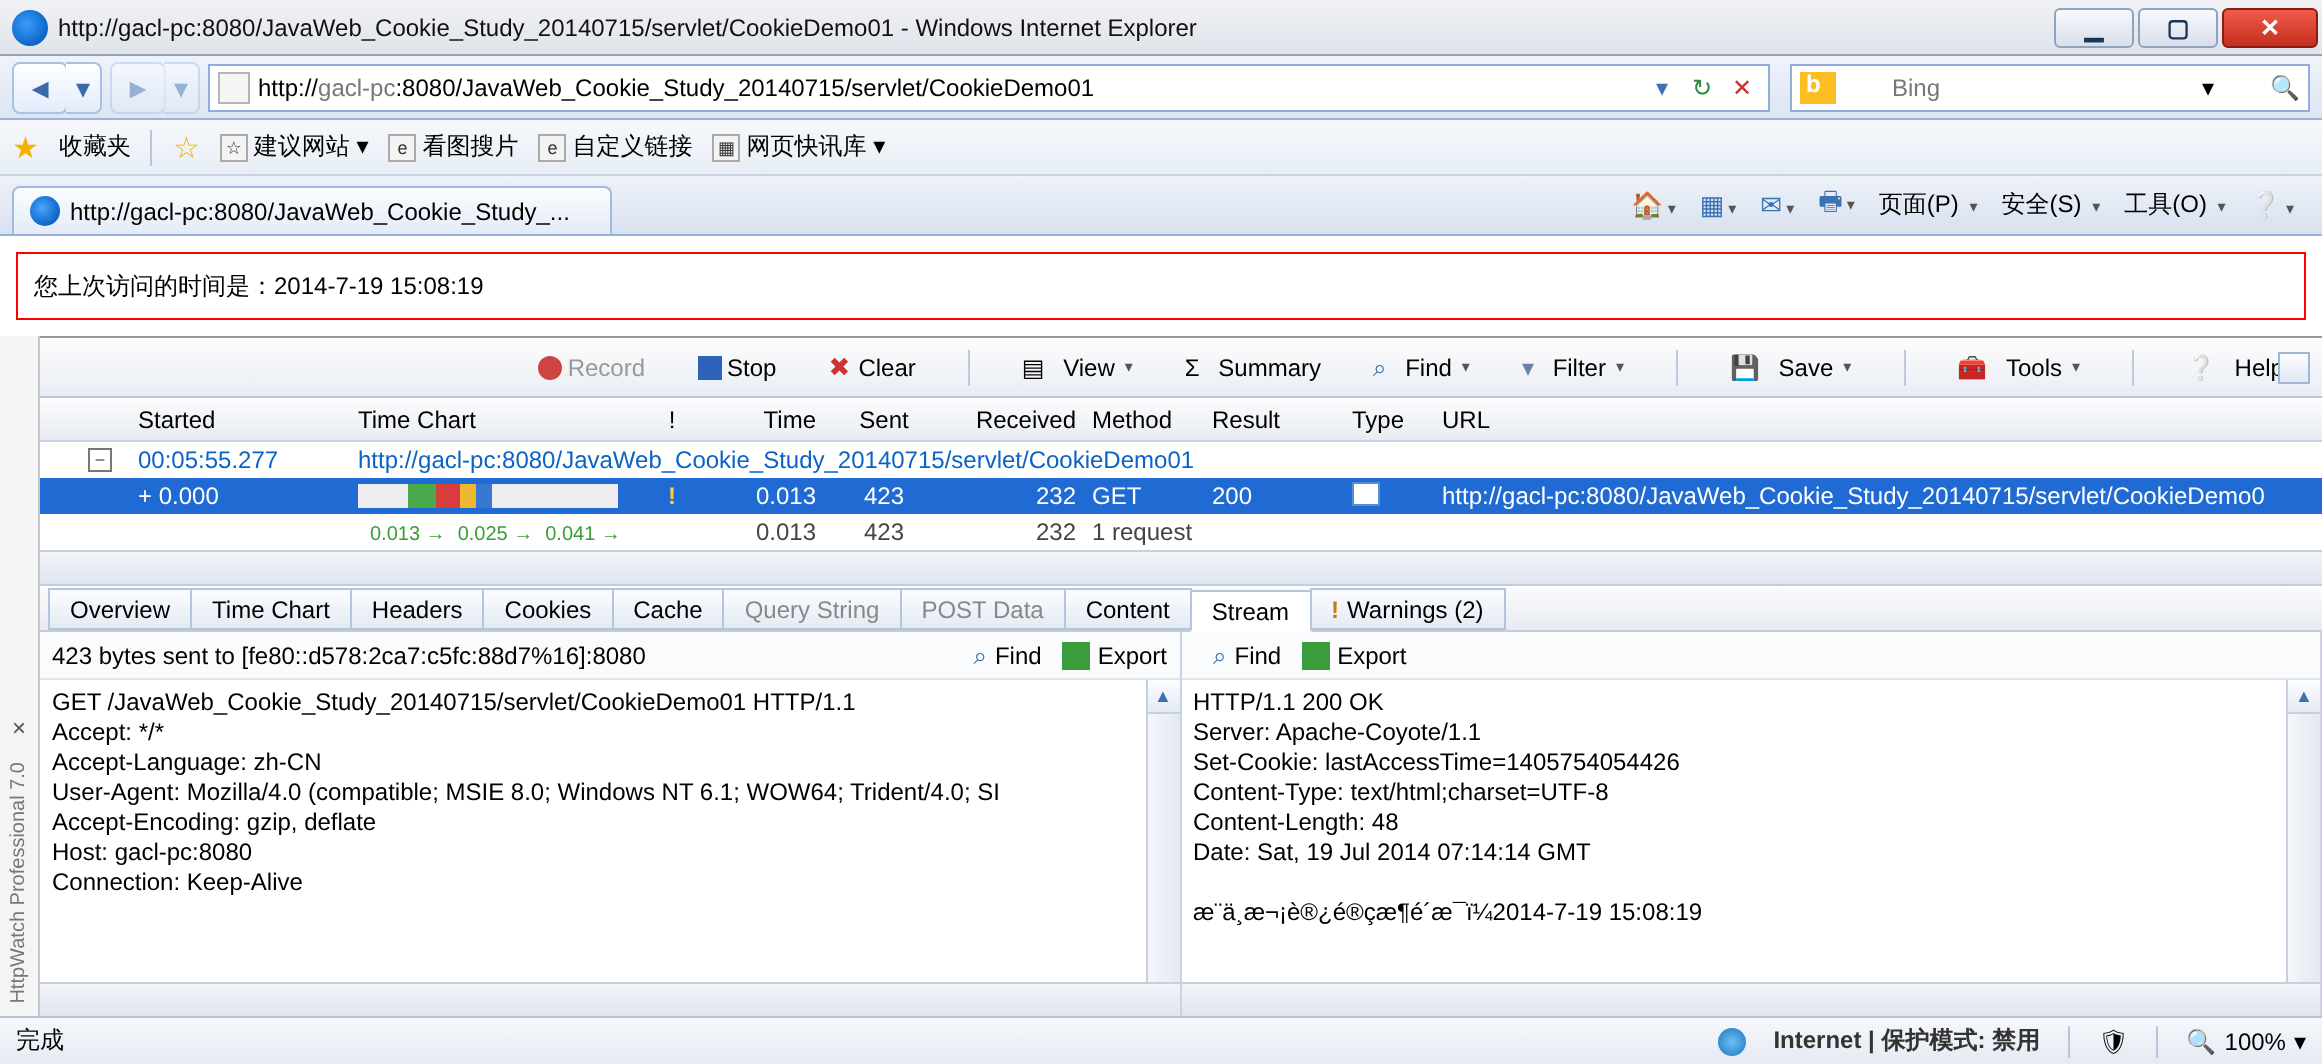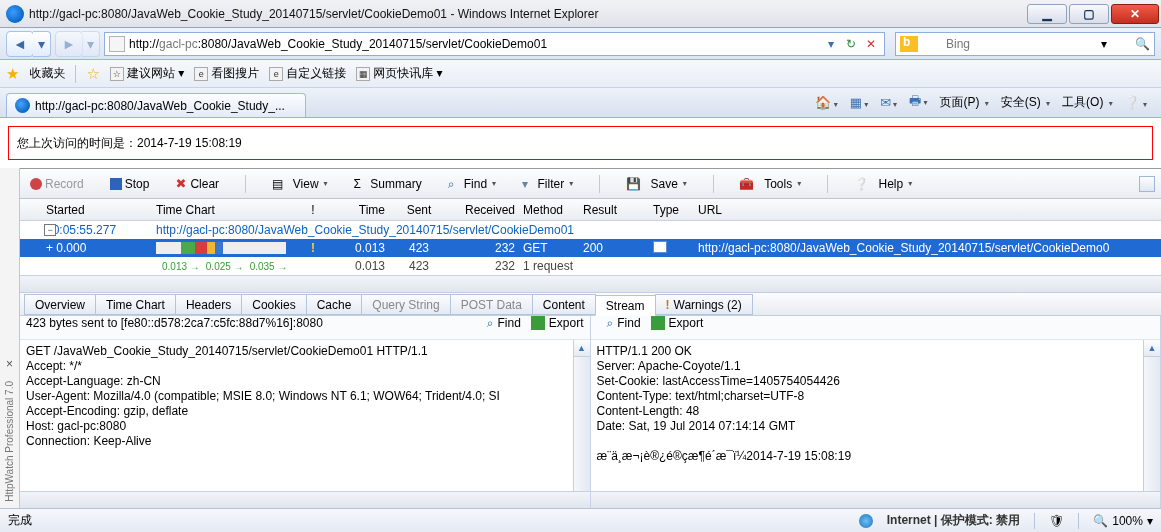--- a/index.html
+++ b/index.html
@@ -33,53 +33,53 @@
 .tabbar .filler{flex:1;}
 .cmdbar{display:flex;align-items:center;gap:12px;padding-right:8px;height:30px;color:#000;}
 .cmdbar .ico{font-size:13px;color:#3c72b1;}
 .cmdbar .drop{font-size:8px;margin-left:2px;color:#555;}
 .content{border:1px solid red;margin:8px;height:34px;padding:6px 8px;display:flex;align-items:center;font-size:14px;}
 .main{flex:1;display:flex;position:relative;}
 .vstrip{width:20px;background:#f4f4f4;border-right:1px solid #c7c7c7;display:flex;flex-direction:column-reverse;align-items:center;}
 .vstrip span{writing-mode:vertical-rl;transform:rotate(180deg);color:#777;padding:6px 0;font-size:10px;}
 .vstrip .x{writing-mode:initial;transform:none;color:#555;padding:4px 0;}
 .hw{flex:1;display:flex;flex-direction:column;background:#fff;border-top:1px solid #999;}
-.hwbar{height:30px;background:linear-gradient(#fdfdfd,#e9edf3);border-bottom:1px solid #b9c5d9;display:flex;align-items:center;padding:0 6px;gap:18px;}
+.hwbar{height:30px;background:linear-gradient(#fdfdfd,#e9edf3);border-bottom:1px solid #b9c5d9;display:flex;align-items:center;padding:0 6px;gap:18px;justify-content:flex-end;}
 .hwbtn{display:flex;align-items:center;gap:3px;padding:2px 4px;color:#000;}
 .hwbtn.dis{color:#999;}
 .hwbtn .ic{width:12px;height:12px;}
 .hwbtn .ic.rec{border-radius:50%;background:#c44;}
 .hwbtn .ic.stop{background:#2d64b9;}
 .hwbtn .ic.cross{color:#c33;font-size:13px;line-height:12px;}
 .hwbtn .drop{font-size:8px;margin-left:2px;color:#555;}
 .hwsep{width:1px;height:18px;background:#c0cadd;margin:0 4px;}
 .gridhead{height:22px;background:linear-gradient(#fcfcfd,#e8ecf2);border-bottom:1px solid #c9d2e2;display:flex;align-items:center;padding-left:22px;color:#000;}
 .gridhead > div, .gridrow > div {box-sizing:border-box;padding:0 4px;white-space:nowrap;overflow:hidden;}
-.c-start{width:110px;}.c-chart{width:150px;}.c-ex{width:22px;text-align:center;}.c-time{width:65px;text-align:right;}.c-sent{width:60px;text-align:center;}.c-recv{width:70px;text-align:right;}.c-meth{width:60px;}.c-res{width:70px;}.c-type{width:45px;}.c-url{flex:1;}
+.c-start{width:110px;margin-left:23px;}.c-chart{width:150px;}.c-ex{width:22px;text-align:center;}.c-time{width:65px;text-align:right;}.c-sent{width:60px;text-align:center;}.c-recv{width:70px;text-align:right;}.c-meth{width:60px;}.c-res{width:70px;}.c-type{width:45px;}.c-url{flex:1;}
 .gridbody{background:#fff;}
 .gridrow{height:18px;display:flex;align-items:center;padding-left:22px;color:#000;}
 .gridrow.first{color:#0b63c5;}
 .gridrow.first .c-start{color:#0b63c5;}
 .gridrow.first .toggle{position:absolute;left:24px;width:12px;height:12px;border:1px solid #777;display:flex;align-items:center;justify-content:center;font-size:9px;color:#555;background:#fff;}
 .gridrow.sel{background:#1f6bd3;color:#fff;}
 .gridrow.sel .c-url{color:#fff;}
 .gridrow.sel .c-ex{color:#ffcc33;font-weight:bold;}
 .gridrow .bar{height:12px;background:#eee;position:relative;width:130px;}
 .gridrow .bar .seg{position:absolute;top:0;height:12px;}
 .gridrow.sum .c-chart span{color:#3a9c3a;margin-left:6px;font-size:10px;}
 .gridrow.sum{color:#444;}
 .hscroll{height:17px;background:linear-gradient(#f2f4f8,#e0e5ee);border-top:1px solid #c7d0e0;}
 .panetabs{height:24px;background:linear-gradient(#fcfcfd,#e7ebf2);border-top:1px solid #c2cde0;border-bottom:1px solid #c2cde0;display:flex;align-items:flex-end;padding:0 4px;}
 .panetab{height:21px;padding:0 10px;border:1px solid #b5c4dd;background:linear-gradient(#fbfcfe,#e4eaf4);display:flex;align-items:center;margin-right:-1px;color:#000;}
 .panetab.dis{color:#888;}
 .panetab.active{background:#fff;border-bottom:1px solid #fff;position:relative;top:1px;}
 .panetab .warn{color:#c77d08;font-weight:bold;margin-right:4px;}
 .panes{flex:1;display:flex;}
 .pane{flex:1;display:flex;flex-direction:column;border-right:1px solid #c8d3e5;}
-.panehdr{height:24px;display:flex;align-items:flex-start;padding:0 6px;background:#fafbfd;border-bottom:1px solid #e0e5ee;}
+.panehdr{height:24px;display:flex;align-items:center;padding:0 6px;background:#fafbfd;border-bottom:1px solid #e0e5ee;}
 .panehdr .info{flex:1;color:#000;}
 .panehdr .act{display:flex;align-items:center;gap:4px;color:#000;margin-left:10px;}
 .panehdr .act .ic{color:#3c72b1;}
 .panehdr .act .xls{width:14px;height:14px;background:#3a9c3a;display:inline-block;}
 .panebody{flex:1;background:#fff;padding:4px 6px;font-family:Consolas,"Courier New",monospace;font-size:12px;color:#000;white-space:pre;overflow:hidden;position:relative;}
 .panebody .sb{position:absolute;right:0;top:0;bottom:0;width:17px;background:linear-gradient(90deg,#f4f6fa,#e3e8f1);border-left:1px solid #c5cfdf;}
 .panebody .sb .btn{height:17px;display:flex;align-items:center;justify-content:center;color:#3c72b1;font-size:9px;background:linear-gradient(#fcfdfe,#e4eaf4);border-bottom:1px solid #c5cfdf;}
 .status{height:24px;background:linear-gradient(#f5f7fb,#e5eaf3);border-top:1px solid #b5c2d8;display:flex;align-items:center;padding:0 8px;color:#000;gap:14px;}
 .status .filler{flex:1;}
 .status .globe{width:14px;height:14px;border-radius:50%;background:radial-gradient(circle,#6cc0f5,#1f73bd);}
@@ -234,21 +234,21 @@
         <div class="c-time">0.013</div>
         <div class="c-sent">423</div>
         <div class="c-recv">232</div>
         <div class="c-meth">GET</div>
         <div class="c-res">200</div>
         <div class="c-type"><span style="display:inline-block;width:14px;height:12px;background:#fff;border:1px solid #5a8cd3"></span></div>
         <div class="c-url">http://gacl-pc:8080/JavaWeb_Cookie_Study_20140715/servlet/CookieDemo0</div>
       </div>
       <div class="gridrow sum">
         <div class="c-start"></div>
-        <div class="c-chart"><span>0.013 →</span><span>0.025 →</span><span>0.035 →</span></div>
+        <div class="c-chart"><span>0.013 →</span><span>0.025 →</span><span>0.041 →</span></div>
         <div class="c-ex"></div>
         <div class="c-time">0.013</div>
         <div class="c-sent">423</div>
         <div class="c-recv">232</div>
         <div class="c-meth" style="white-space:nowrap">1 request</div>
         <div class="c-res"></div>
           <div class="c-type"></div>
           <div class="c-url"></div>
       </div>
     </div>

